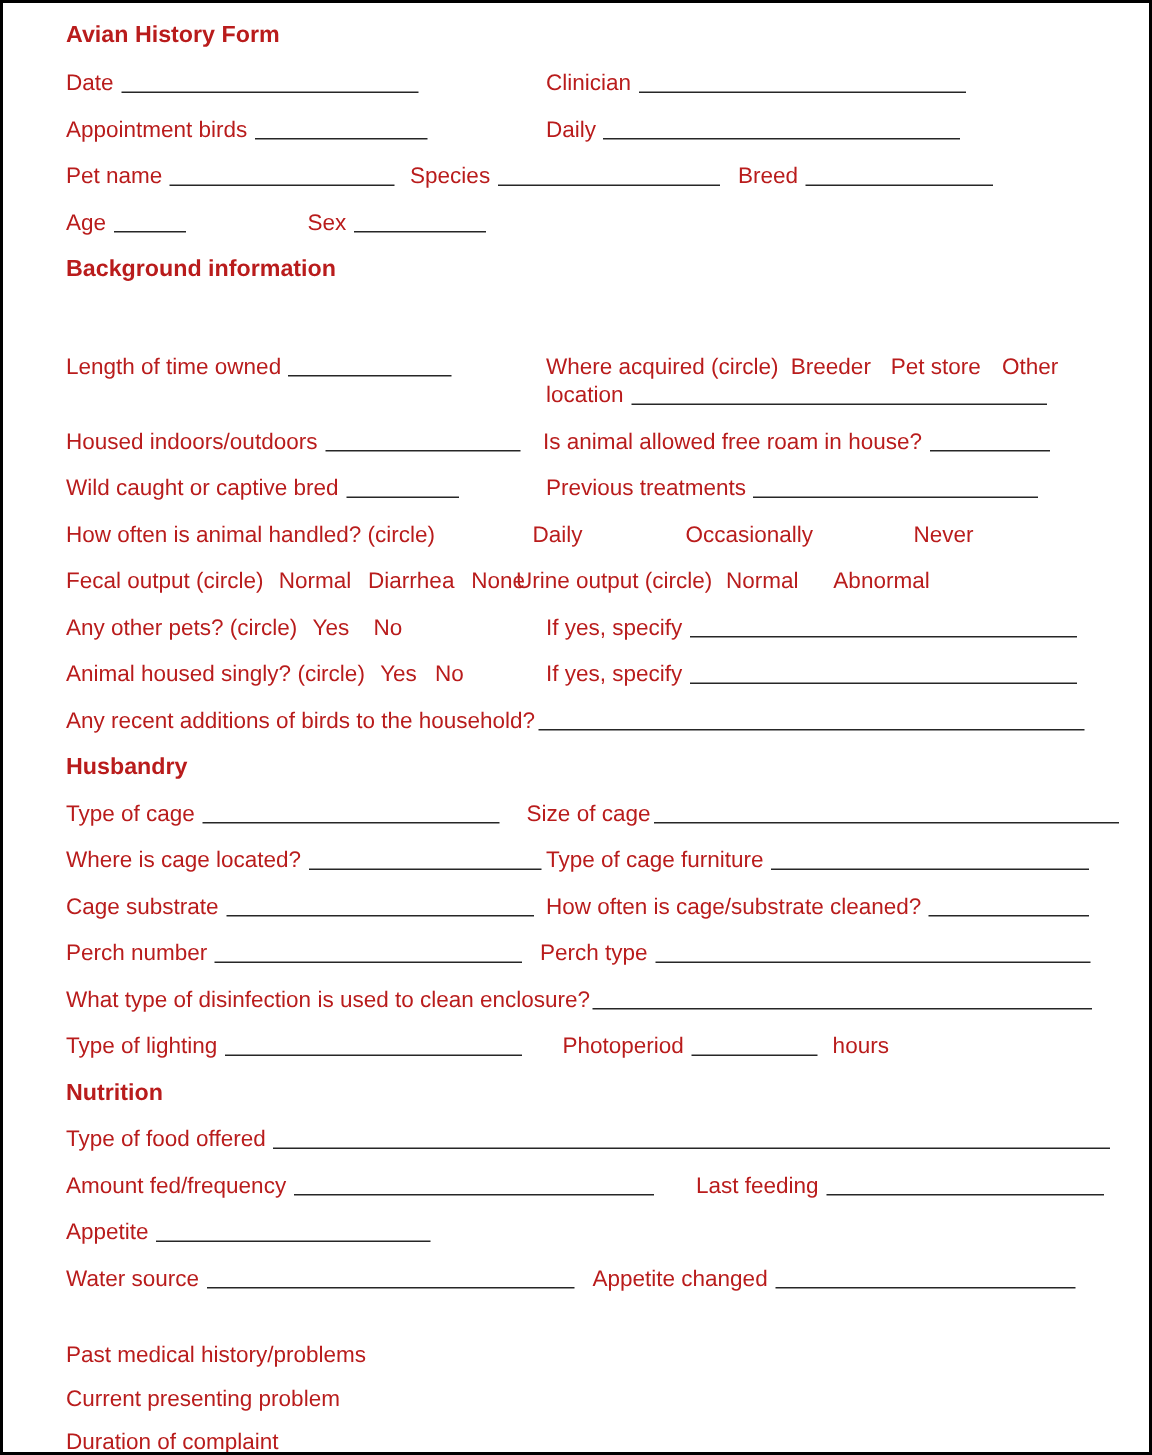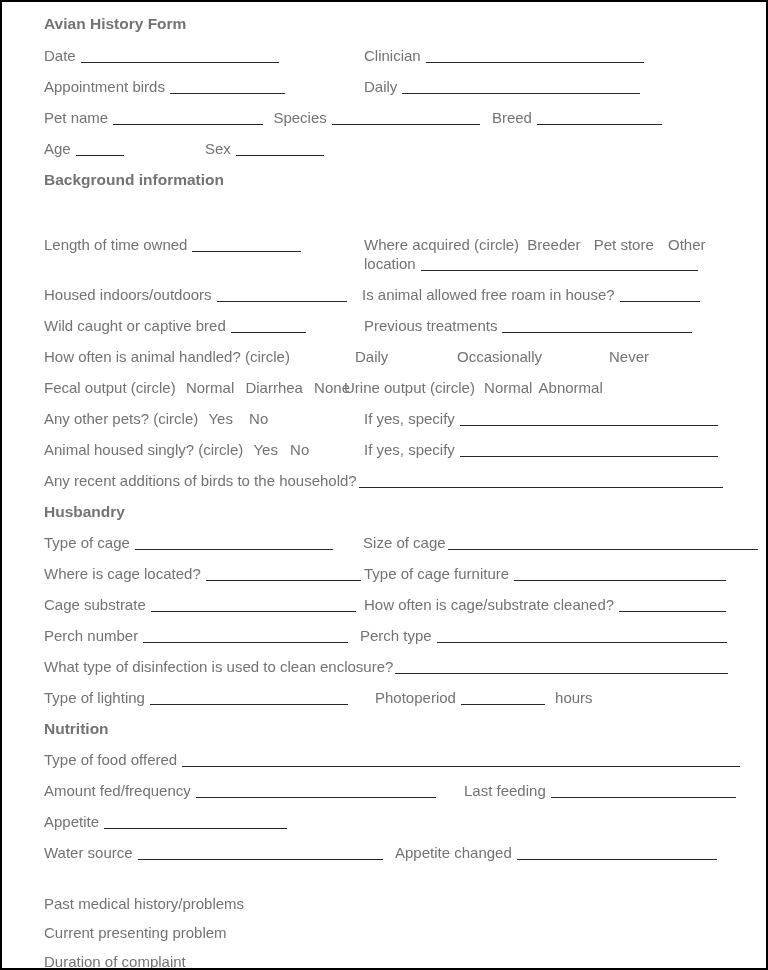--- a/index.html
+++ b/index.html
@@ -4,21 +4,21 @@
 <style>
   html,body{margin:0;padding:0;background:#fff;}
   .page{
     position:relative;
     width:768px;height:970px;
     box-sizing:border-box;
     border:2px solid #000;
     background:#fff;
     font-family:"Liberation Sans", sans-serif;
     font-size:15px;
-    color:#737373;
+    color:#b91c1c;
     padding:12px 40px 0 42px;
     overflow:hidden;
   }
   .title{font-weight:700;font-size:15.5px;height:20px;line-height:20px;margin-bottom:12px;}
   .hdg{font-weight:700;font-size:15.5px;}
   .row{position:relative;height:19px;line-height:19px;margin-bottom:12px;white-space:nowrap;}
   .row2{height:38px;margin-top:46px;}
   .line{height:19px;line-height:19px;white-space:nowrap;}
   .b{display:inline-block;border-bottom:1.6px solid #262626;height:12px;margin-left:5px;vertical-align:-2px;}
   .tight{margin-left:2px;}
@@ -100,21 +100,21 @@
   </div>
 
   <div class="row">
     <span>Fecal output (circle)</span>
     <span class="opt" style="margin-left:6px">Normal</span>
     <span class="opt" style="margin-left:7px">Diarrhea</span>
     <span class="opt" style="margin-left:7px">None</span>
     <span class="c2" style="left:300px">
       <span>Urine output (circle)</span>
       <span class="opt" style="margin-left:5px">Normal</span>
-      <span class="opt" style="margin-left:2px">Abnormal</span>
+      <span class="opt" style="margin-left:19px">Abnormal</span>
     </span>
   </div>
 
   <div class="row">
     <span>Any other pets? (circle)</span>
     <span class="opt" style="margin-left:6px">Yes</span>
     <span class="opt" style="margin-left:12px">No</span>
     <span class="c2">
       <span>If yes, specify</span><span class="b" style="width:258px"></span>
     </span>
@@ -130,21 +130,21 @@
   </div>
 
   <div class="row">
     <span>Any recent additions of birds to the household?</span><span class="b tight" style="width:364px"></span>
   </div>
 
   <div class="row hdg">Husbandry</div>
 
   <div class="row">
     <span>Type of cage</span><span class="b" style="width:198px"></span>
-    <span style="margin-left:26px">Size of cage</span><span class="b tight" style="width:310px"></span>
+    <span style="margin-left:14px">Size of cage</span><span class="b tight" style="width:310px"></span>
   </div>
 
   <div class="row">
     <span>Where is cage located?</span><span class="b" style="width:155px"></span>
     <span class="c2">
       <span>Type of cage furniture</span><span class="b" style="width:212px"></span>
     </span>
   </div>
 
   <div class="row">

